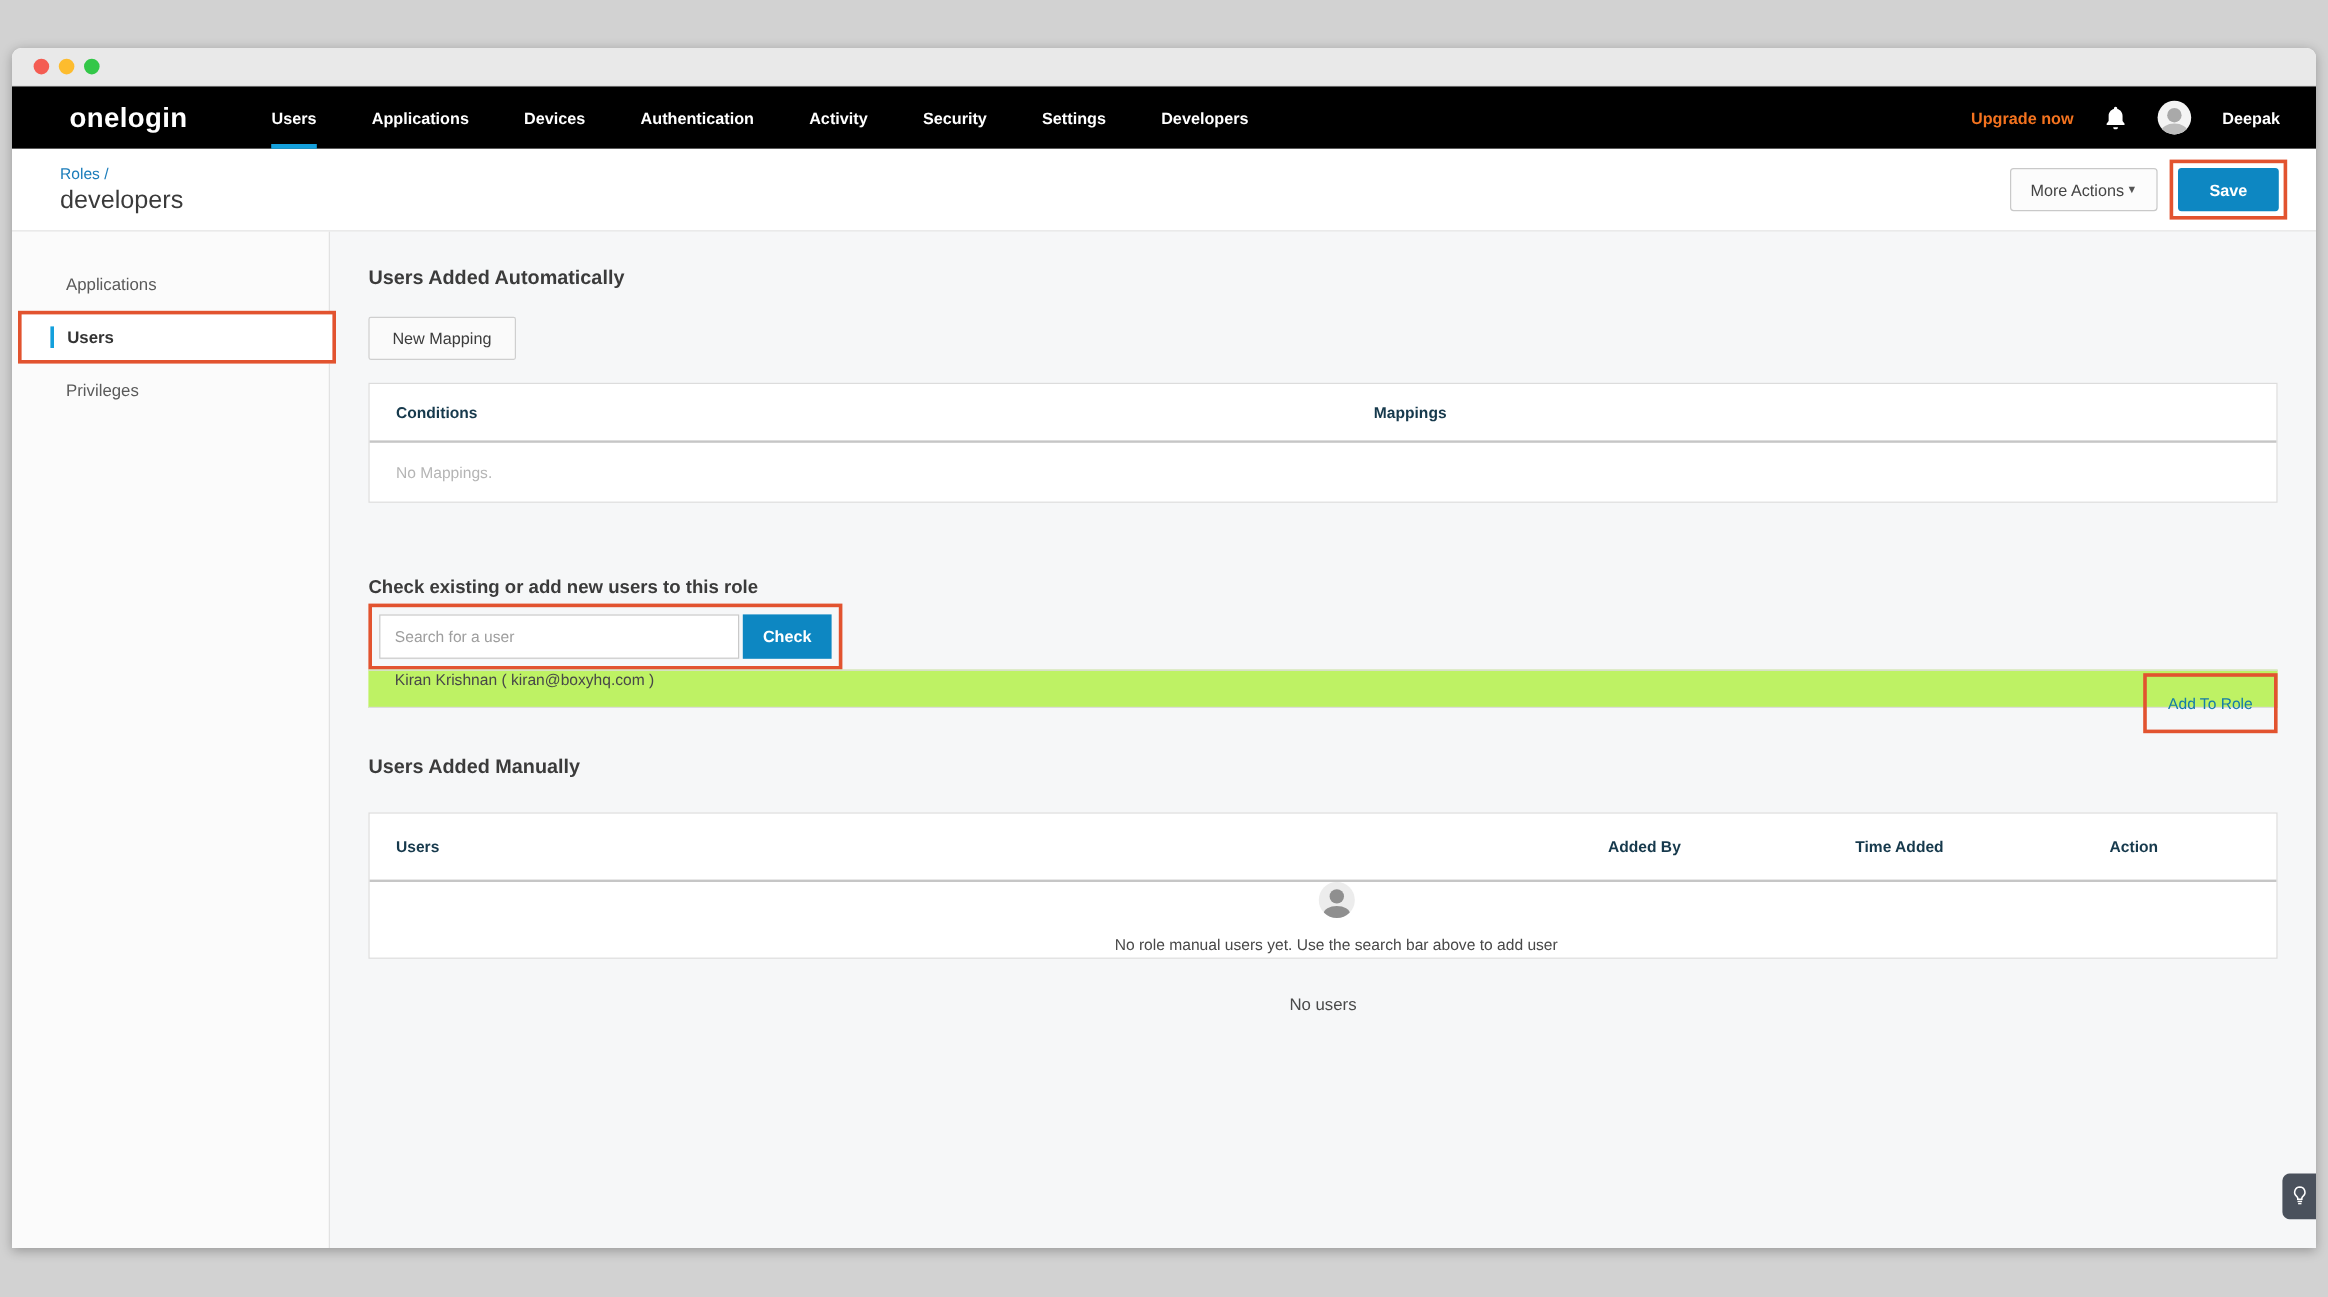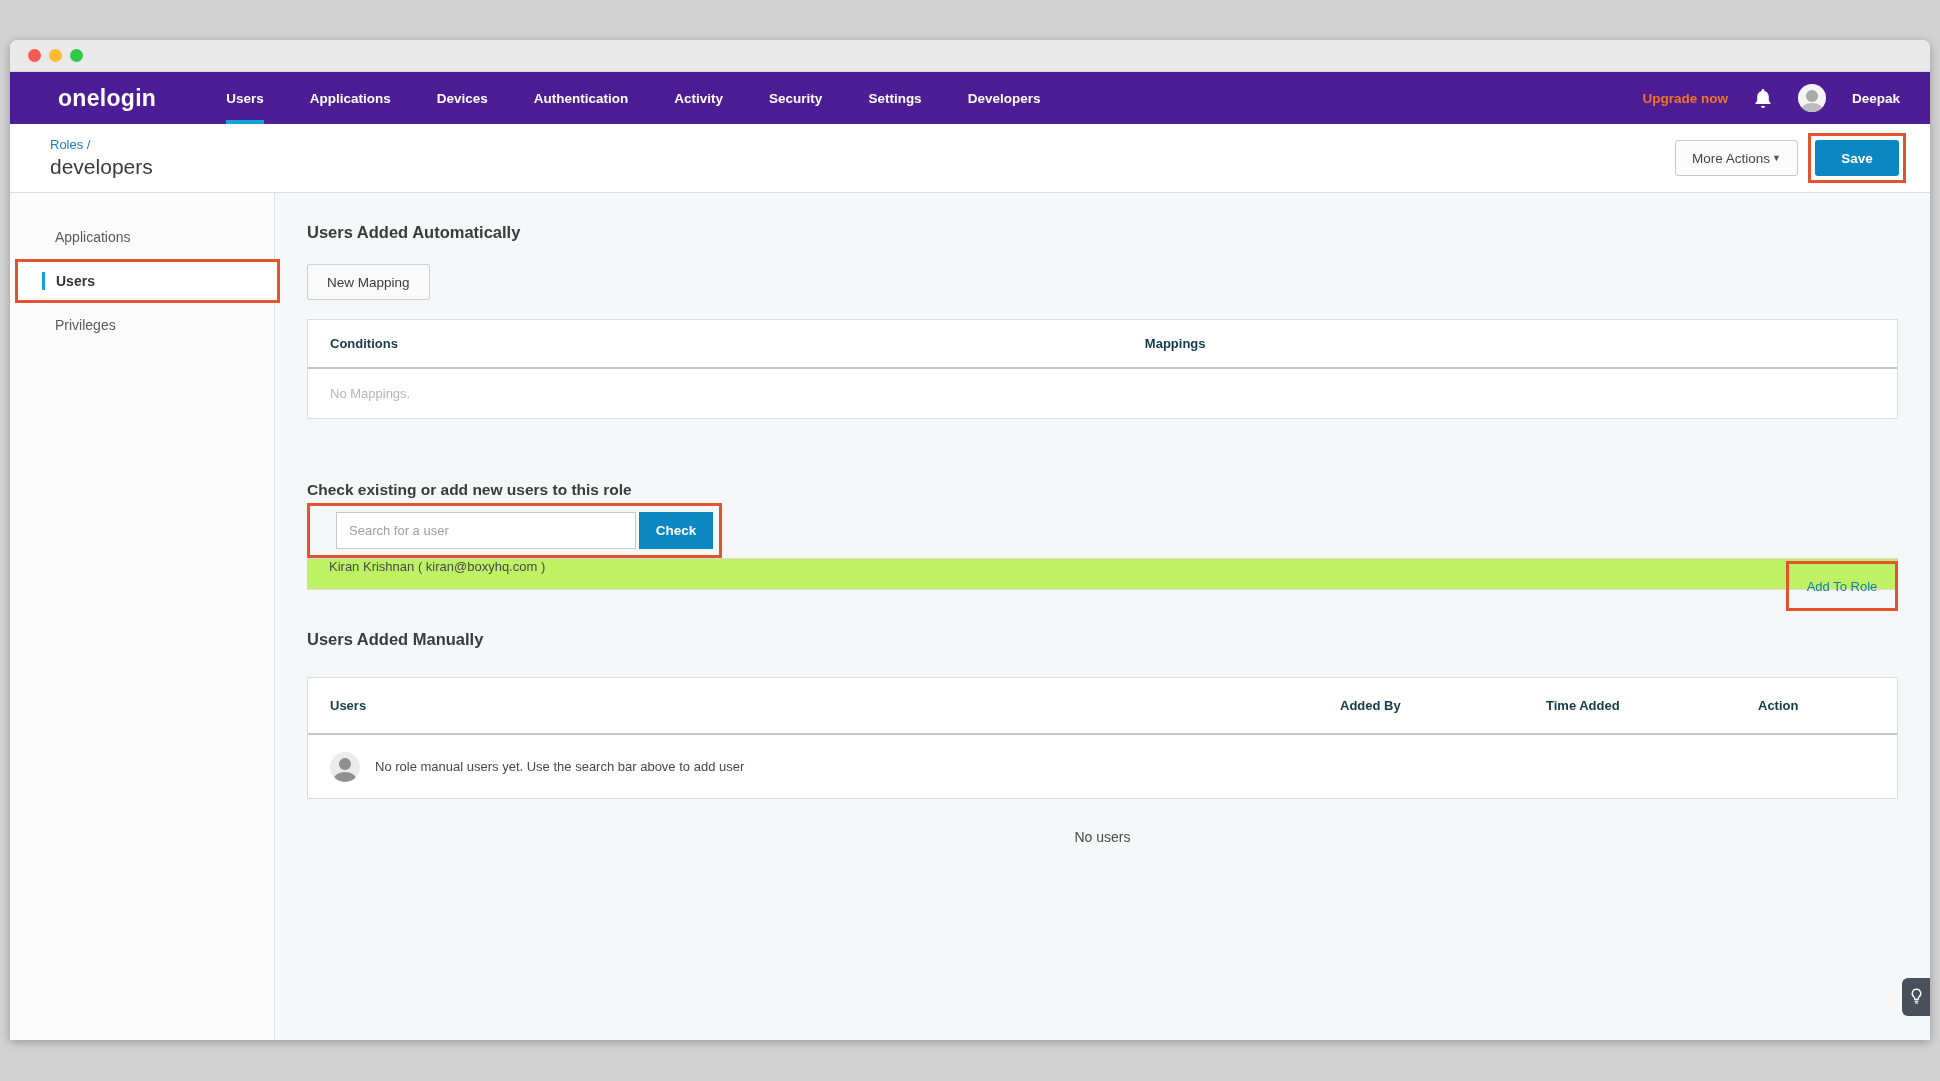--- a/index.html
+++ b/index.html
@@ -9,21 +9,21 @@
   .window{ position:absolute; left:10px; top:40px; width:1920px; height:1000px;
     background:#fff; border-radius:8px 8px 0 0; box-shadow:0 2px 10px rgba(0,0,0,.28); }
 
   
   .titlebar{ height:32px; background:#e9e9e9; border-radius:8px 8px 0 0;
     display:flex; align-items:center; padding-left:18px; gap:8px; border-bottom:1px solid #d6d6d6;}
   .dot{ width:13px; height:13px; border-radius:50%; }
   .dot.red{ background:#f45c52; } .dot.yellow{ background:#fdbc2e; } .dot.green{ background:#33c748; }
 
   
-  .navbar{ height:52px; background:#4c1d95; display:flex; align-items:stretch; padding:0 30px 0 48px; }
+  .navbar{ height:52px; background:#000000; display:flex; align-items:stretch; padding:0 30px 0 48px; }
   .logo{ color:#fff; font-size:23px; font-weight:700; letter-spacing:.3px; align-self:center; margin-right:70px; cursor:pointer;}
   .navlinks{ display:flex; gap:46px; }
   .navitem{ color:#fff; font-size:13.5px; font-weight:600; display:flex; align-items:center;
     border-bottom:4px solid transparent; padding-top:4px; cursor:pointer;}
   .navitem.active{ border-bottom-color:#14a0dc; }
   .nav-right{ margin-left:auto; display:flex; align-items:center; gap:26px; }
   .upgrade{ color:#f4731f; font-size:13.5px; font-weight:700; cursor:pointer; }
   .bell{ width:18px; height:20px; display:flex; align-items:center; cursor:pointer;}
   .avatar{ width:28px; height:28px; border-radius:50%; background:#f4f4f4; overflow:hidden; position:relative; cursor:pointer;}
   .avatar .head{ position:absolute; left:8px; top:6px; width:12px; height:12px; border-radius:50%; background:#a9a9a9;}
@@ -63,35 +63,35 @@
   .tbl{ background:#fff; border:1px solid #dcdcdc; }
   .tblA{ margin-bottom:62px; }
   .tblA-head{ height:49px; display:grid; grid-template-columns:52% 48%; align-items:center;
     padding-left:22px; border-bottom:2px solid #c6c6c6; }
   .thead-cell{ font-size:13px; font-weight:700; color:#16394c; }
   .tblA-empty{ height:49px; display:flex; align-items:center; padding-left:22px; font-size:13px; color:#b5b5b5; }
 
   .h2{ font-size:15.5px; font-weight:700; color:#3b3b3b; margin-bottom:4px; }
   .search-annot{ display:inline-flex; padding:6px; gap:3px; background:transparent; }
   .search-input{ width:300px; height:37px; border:1px solid #c9c9c9; padding:0 12px; font-size:13px;
-    font-family:"Liberation Sans", sans-serif; color:#444; background:#fff; outline:none;margin-left:20px;}
+    font-family:"Liberation Sans", sans-serif; color:#444; background:#fff; outline:none;}
   .search-input::placeholder{ color:#9e9e9e; }
   .check-btn{ width:74px; height:37px; background:#0d87c2; border:none; color:#fff; font-weight:700;
     font-size:13.5px; cursor:pointer;}
 
   .result-row{ height:32px; background:#bef264; border-top:1px solid #dcdcdc; border-bottom:1px solid #dcdcdc;
     display:flex; padding-left:22px; font-size:13px; color:#484848; position:relative; }
   .addrole-annot{ position:absolute; right:0; top:2px; height:50px; width:112px;
     display:flex; align-items:center; justify-content:center; z-index:3; }
   .addrole-link{ color:#157ba8; font-size:13px; cursor:pointer; }
 
   .h3{ font-size:16.5px; font-weight:700; color:#3b3b3b; margin:40px 0 28px 0; }
   .tblB-head{ height:57px; display:grid; grid-template-columns:1010px 206px 212px auto; align-items:center;
     padding-left:22px; border-bottom:2px solid #c6c6c6; }
-  .tblB-row{ height:63px; display:flex; align-items:center; padding-left:22px; gap:15px; }
+  .tblB-row{ height:63px; display:flex; align-items:center; padding-left:22px; gap:15px;flex-direction:column; }
   .row-avatar{ width:30px; height:30px; border-radius:50%; background:#ececec; overflow:hidden; position:relative; flex:0 0 auto;}
   .row-avatar .head{ position:absolute; left:9px; top:6px; width:12px; height:12px; border-radius:50%; background:#8f8f8f;}
   .row-avatar .body{ position:absolute; left:4px; top:20px; width:22px; height:13px; border-radius:50% 50% 0 0; background:#8f8f8f;}
   .tblB-row .msg{ font-size:13px; color:#484848; }
   .nousers{ text-align:center; margin-top:30px; font-size:14px; color:#4a4a4a; }
 
   .bulb-tab{ position:absolute; right:0; top:938px; width:28px; height:38px; background:#4a515c;
     border-radius:6px 0 0 6px; display:flex; align-items:center; justify-content:center; cursor:pointer; }
 </style>
 </head>

